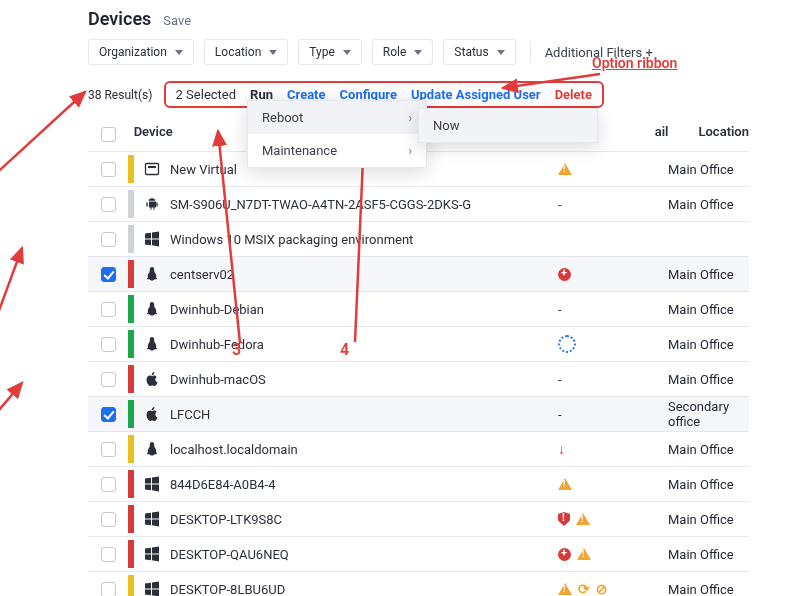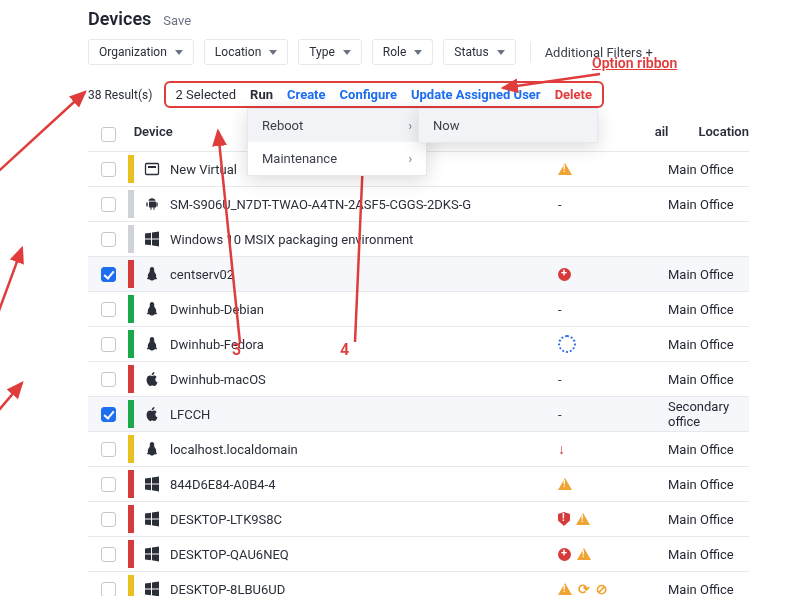--- a/index.html
+++ b/index.html
@@ -59,21 +59,21 @@
   .shield{width:12px;height:14px;background:var(--shield-red);clip-path:polygon(50% 0,100% 15%,100% 60%,50% 100%,0 60%,0 15%);position:relative;}
   .shield::after{content:"!";position:absolute;left:4px;top:0;color:#fff;font-size:10px;font-weight:700;}
   .dotring{width:14px;height:14px;border:2px dotted #2f6ee0;border-radius:50%;}
   .downarr{color:var(--shield-red);font-weight:700;font-size:14px;line-height:1;}
   .sync{color:var(--orange);font-size:14px;font-weight:700;}
   .block{color:var(--orange);font-size:14px;font-weight:700;}
   .menu{position:absolute;background:#fff;border:1px solid var(--border);box-shadow:0 4px 18px rgba(0,0,0,.15);z-index:30;}
   .menu .mi{padding:9px 14px;display:flex;justify-content:space-between;align-items:center;cursor:pointer;color:#3a3f4a;min-width:150px;}
   .menu .mi.hover{background:#f1f3f6;}
   .chev{font-size:12px;color:#6b7280;}
-  .menu-run{left:247px;top:108px;}
+  .menu-run{left:247px;top:100px;}
   .menu-reboot{left:418px;top:108px;}
   .dash{color:#2a2f3a;}
 </style>
 </head>
 <body>
 
 <div class="page">
 
   <div class="header">
     <span class="h1">Devices</span>

